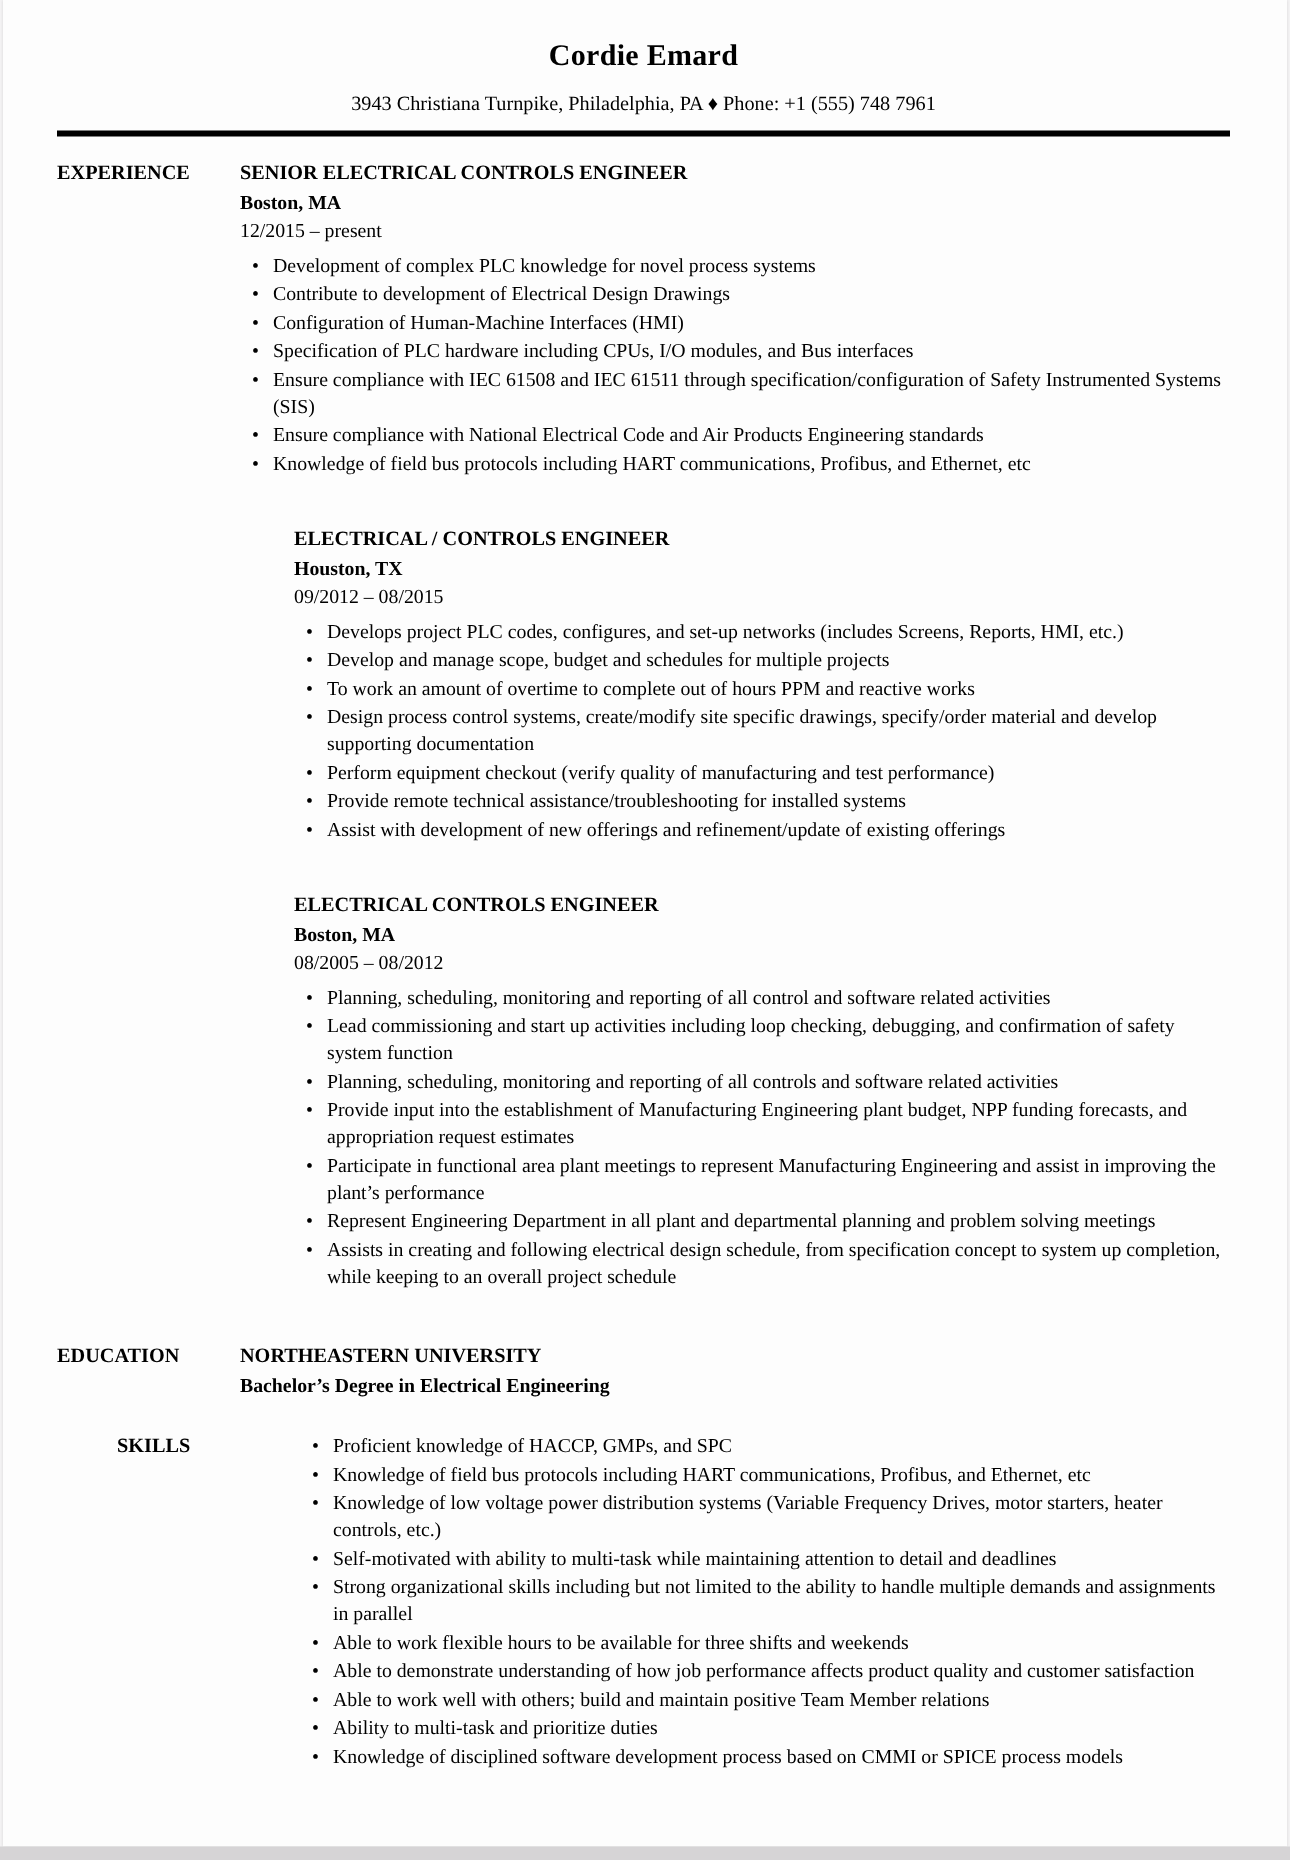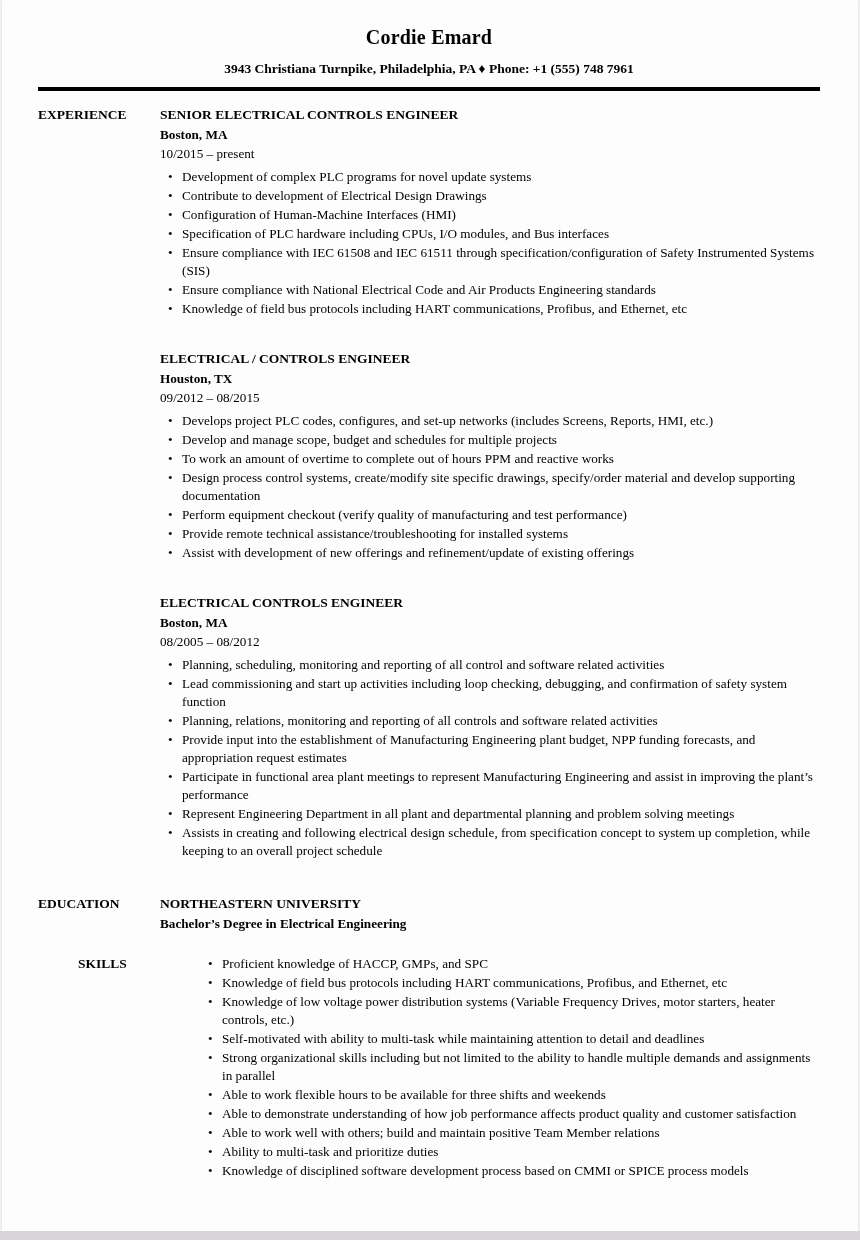--- a/index.html
+++ b/index.html
@@ -27,37 +27,37 @@
     position: absolute; left: 0; bottom: 0;
     width: 860px; height: 9px;
     background: #d6d4d6;
   }
   .person-name {
     margin: 0;
     font-size: 20px; line-height: 22px; font-weight: 700;
     text-align: center; letter-spacing: 0.2px;
   }
   .contact-line {
-    font-size: 13.5px; line-height: 16px; font-weight: 700;
+    font-size: 13.5px; line-height: 16px; font-weight: 400;
     text-align: center; margin-top: 13px;
   }
   .header-rule { height: 4px; background: #000; margin-top: 10px; }
 
   .section { display: flex; align-items: flex-start; }
   .section--experience { margin-top: 15px; }
   .section--education  { margin-top: 34px; }
   .section--skills     { margin-top: 22px; margin-left: 40px; }
   .section-label {
     flex: 0 0 122px; width: 122px;
     font-size: 13.5px; font-weight: 700; line-height: 18px;
   }
   .section-content { flex: 1; min-width: 0; }
 
   .job-title { margin: 0; font-size: 13.5px; font-weight: 700; line-height: 18px; }
-  .job + .job { margin-top: 32px; }
+  .job + .job { margin-top: 32px; margin-left: 36px; }
   .job-location { font-size: 13.2px; font-weight: 700; line-height: 18px; margin-top: 2px; }
   .job-dates    { font-size: 13.2px; line-height: 18px; margin-top: 1px; }
 
   ul.bullets { list-style: none; margin: 5px 0 0 0; padding: 0; }
   ul.bullets--skills { margin-top: 0; }
   .bullet {
     position: relative;
     font-size: 13.2px; line-height: 18px;
     padding-left: 22px; margin-bottom: 1px;
   }
@@ -78,24 +78,24 @@
       <div class="header-rule"></div>
     </header>
 
     <section class="section section--experience">
       <div class="section-label">EXPERIENCE</div>
       <div class="section-content">
 
           <article class="job">
             <h2 class="job-title">SENIOR ELECTRICAL CONTROLS ENGINEER</h2>
             <div class="job-location">Boston, MA</div>
-            <div class="job-dates">10/2015 – present</div>
+            <div class="job-dates">12/2015 – present</div>
             <ul class="bullets">
 
-                <li class="bullet">Development of complex PLC programs for novel update systems</li>
+                <li class="bullet">Development of complex PLC knowledge for novel process systems</li>
 
                 <li class="bullet">Contribute to development of Electrical Design Drawings</li>
 
                 <li class="bullet">Configuration of Human-Machine Interfaces (HMI)</li>
 
                 <li class="bullet">Specification of PLC hardware including CPUs, I/O modules, and Bus interfaces</li>
 
                 <li class="bullet">Ensure compliance with IEC 61508 and IEC 61511 through specification/configuration of Safety Instrumented Systems (SIS)</li>
 
                 <li class="bullet">Ensure compliance with National Electrical Code and Air Products Engineering standards</li>
@@ -129,21 +129,21 @@
           <article class="job">
             <h2 class="job-title">ELECTRICAL CONTROLS ENGINEER</h2>
             <div class="job-location">Boston, MA</div>
             <div class="job-dates">08/2005 – 08/2012</div>
             <ul class="bullets">
 
                 <li class="bullet">Planning, scheduling, monitoring and reporting of all control and software related activities</li>
 
                 <li class="bullet">Lead commissioning and start up activities including loop checking, debugging, and confirmation of safety system function</li>
 
-                <li class="bullet">Planning, relations, monitoring and reporting of all controls and software related activities</li>
+                <li class="bullet">Planning, scheduling, monitoring and reporting of all controls and software related activities</li>
 
                 <li class="bullet">Provide input into the establishment of Manufacturing Engineering plant budget, NPP funding forecasts, and appropriation request estimates</li>
 
                 <li class="bullet">Participate in functional area plant meetings to represent Manufacturing Engineering and assist in improving the plant’s performance</li>
 
                 <li class="bullet">Represent Engineering Department in all plant and departmental planning and problem solving meetings</li>
 
                 <li class="bullet">Assists in creating and following electrical design schedule, from specification concept to system up completion, while keeping to an overall project schedule</li>
               </ul>
           </article>

